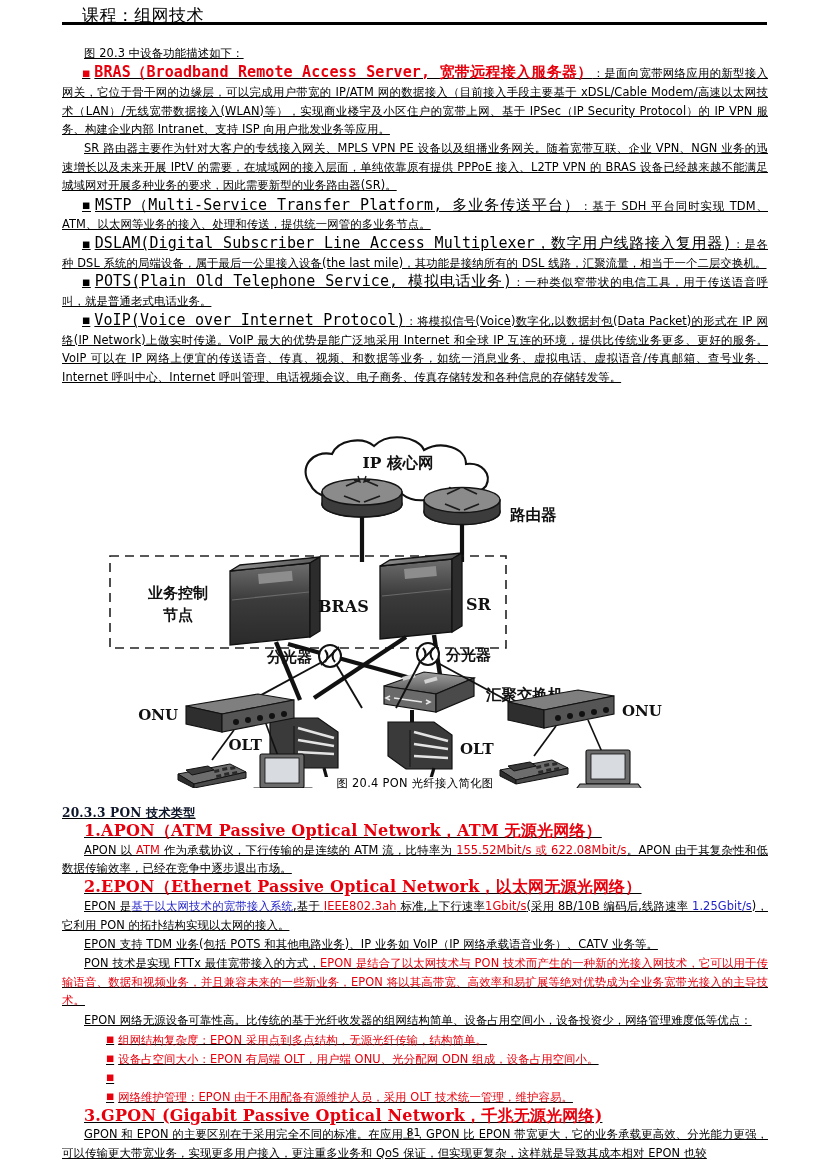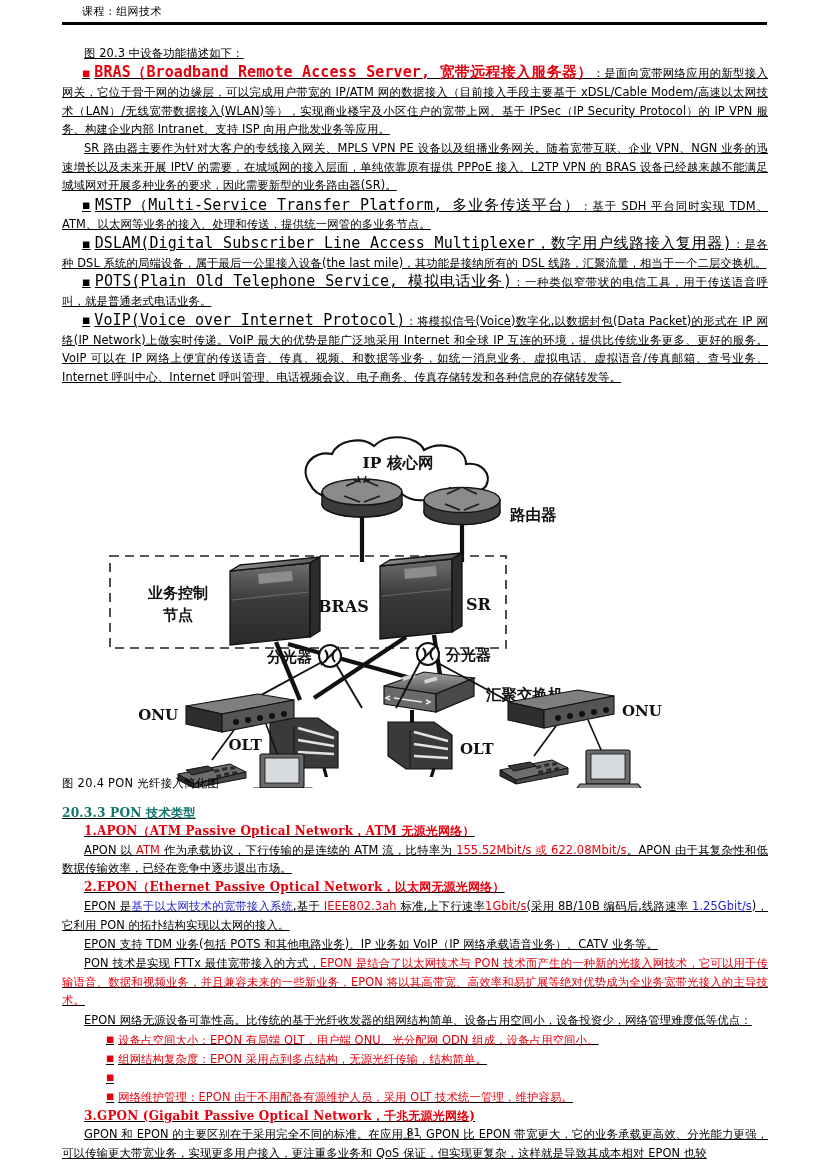--- a/index.html
+++ b/index.html
@@ -25,21 +25,21 @@
     position: absolute;
     top: 0px;
     left: 0px;
     width: 827px;
     height: 28px;
   }
   .header-text {
     position: absolute;
     left: 82px;
     top: 4px;
-    font-size: 11px;
+    font-size: 17px;
     letter-spacing: 0.4px;
     white-space: nowrap;
   }
   .header-rule {
     position: absolute;
     left: 62px;
     top: 22px;
     width: 705px;
     height: 3px;
     background: #000000;
@@ -81,27 +81,27 @@
   }
   .red   { color: #e8000d; }
   .blue  { color: #1f1fc8; }
   .mono  { font-family: "DejaVu Sans Mono", "Liberation Mono", monospace; font-size: 15px; }
   .bold  { font-weight: bold; }
 
   
   .h3 {
     font-size: 12.2px;
     font-weight: bold;
-    color: #0f766e;
+    color: #0f172a;
     margin: 2px 0 0 0;
     line-height: 18px;
     letter-spacing: 0.2px;
   }
   .h4 {
-    font-size: 12px;
+    font-size: 16px;
     font-weight: bold;
     color: #e8000d;
     margin: 0;
     line-height: 18.5px;
     text-indent: 22px;
     letter-spacing: 0.2px;
   }
   .serif-head {
     font-family: "DejaVu Serif", "Liberation Serif", serif;
   }
@@ -129,20 +129,21 @@
     left: 0;
     top: 0;
     width: 706px;
     height: 345px;
   }
   .figure-caption {
     position: absolute;
     left: 0;
     top: 344px;
     width: 706px;
+    text-align: center;
     font-size: 11.4px;
     letter-spacing: 0.3px;
   }
 
   
   .page-number {
     position: absolute;
     left: 0;
     top: 1126px;
     width: 827px;
@@ -417,24 +418,24 @@
     <p class="indent">EPON 支持 TDM 业务(包括 POTS 和其他电路业务)、IP 业务如 VoIP（IP 网络承载语音业务）、CATV 业务等。</p>
 
     <p class="indent">
       <span>PON 技术是实现 FTTx 最佳宽带接入的方式，</span><span class="red">EPON 是结合了以太网技术与 PON 技术而产生的一种新的光接入网技术，它可以用于传输语音、数据和视频业务，并且兼容未来的一些新业务，EPON 将以其高带宽、高效率和易扩展等绝对优势成为全业务宽带光接入的主导技术。</span>
     </p>
 
     <p class="indent">EPON 网络无源设备可靠性高。比传统的基于光纤收发器的组网结构简单、设备占用空间小，设备投资少，网络管理难度低等优点：</p>
 
     <div class="adv-list">
       <p class="adv-item">
-        <span class="sq-red"></span><span>设备占空间大小：EPON 有局端 OLT，用户端 ONU、光分配网 ODN 组成，设备占用空间小。</span>
+        <span class="sq-red"></span><span>组网结构复杂度：EPON 采用点到多点结构，无源光纤传输，结构简单。</span>
       </p>
       <p class="adv-item">
-        <span class="sq-red"></span><span>组网结构复杂度：EPON 采用点到多点结构，无源光纤传输，结构简单。</span>
+        <span class="sq-red"></span><span>设备占空间大小：EPON 有局端 OLT，用户端 ONU、光分配网 ODN 组成，设备占用空间小。</span>
       </p>
       <p class="adv-item">
         <span class="sq-red"></span>
       </p>
       <p class="adv-item">
         <span class="sq-red"></span><span>网络维护管理：EPON 由于不用配备有源维护人员，采用 OLT 技术统一管理，维护容易。</span>
       </p>
     </div>
 
     <p class="h4 serif-head" style="text-indent:22px;">3.GPON (Gigabit Passive Optical Network，千兆无源光网络)</p>

